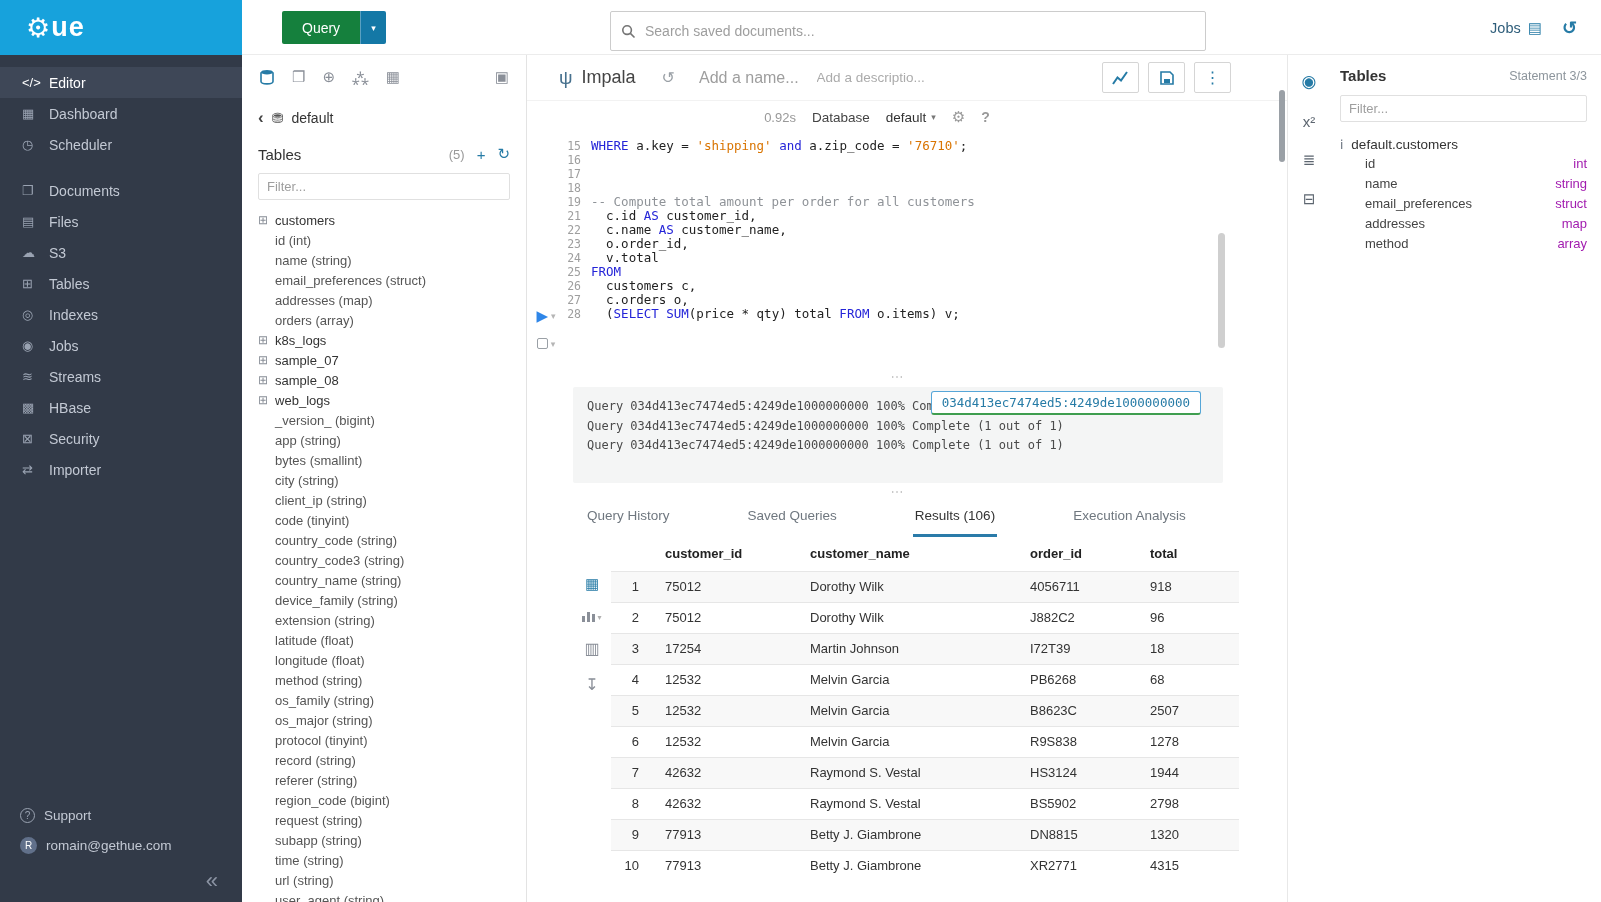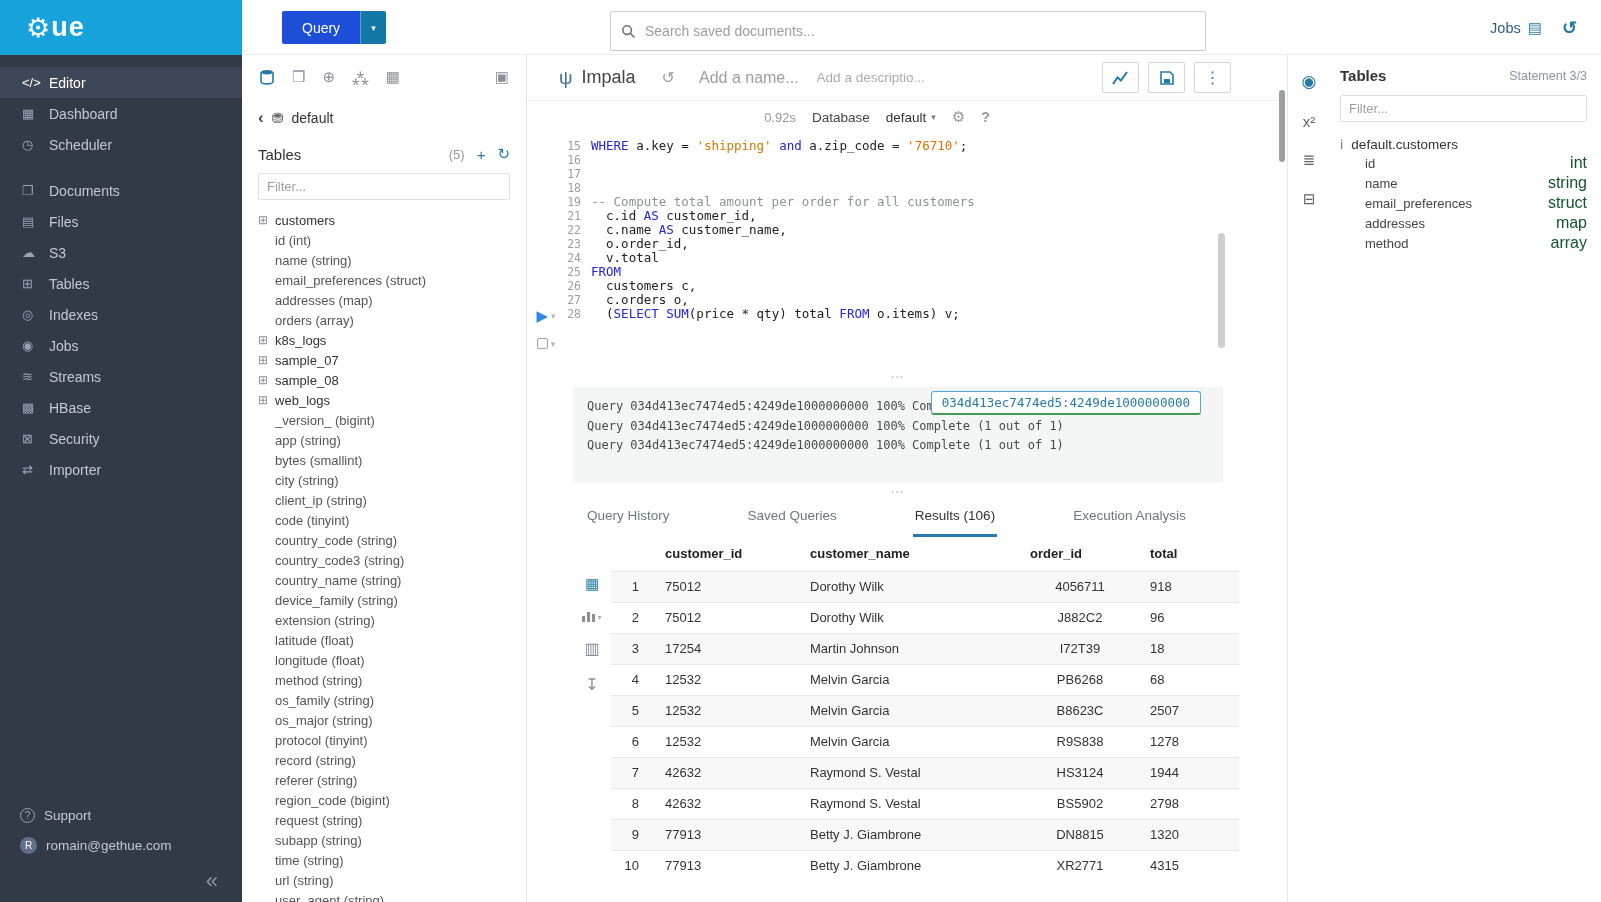--- a/index.html
+++ b/index.html
@@ -24,21 +24,21 @@
   .sb-row { display:flex; align-items:center; height:30px; padding-left:20px; color:#c3c9d4; font-size:13.5px; gap:9px; }
   .q-circle { width:15px; height:15px; border:1px solid #9aa3b2; border-radius:50%; display:inline-flex;
     align-items:center; justify-content:center; font-size:10px; color:#9aa3b2; flex:none; }
   .avatar { width:17px; height:17px; border-radius:50%; background:#61708a; color:#fff; font-size:10px;
     display:inline-flex; align-items:center; justify-content:center; flex:none; }
   .collapse-row { text-align:right; padding-right:24px; color:#8b93a3; font-size:22px; margin-top:8px; }
 
   
   .topbar { position:absolute; left:242px; right:0; top:0; height:55px; background:#fff; border-bottom:1px solid #ececec; }
   .query-group { position:absolute; left:40px; top:11px; display:flex; height:33px; }
-  .query-main { background:#1d4ed8; color:#fff; border:none; font-size:14px; padding:0 20px; border-radius:2px 0 0 2px; }
+  .query-main { background:#15803d; color:#fff; border:none; font-size:14px; padding:0 20px; border-radius:2px 0 0 2px; }
   .query-caret { background:#1478a6; color:#fff; border:none; border-left:1px solid rgba(255,255,255,.3);
     width:26px; border-radius:0 2px 2px 0; font-size:9px; }
   .search-box { position:absolute; left:368px; top:11px; width:596px; height:40px; border:1px solid #ccc;
     border-radius:2px; display:flex; align-items:center; padding:0 10px; }
   .search-box input { border:none; outline:none; flex:1; font-size:14px; margin-left:9px; color:#333; background:transparent; }
   .topbar-right { position:absolute; right:24px; top:0; height:55px; display:flex; align-items:center; gap:20px; }
   .jobs-link { color:#2e5d7a; font-size:14.5px; display:flex; align-items:center; gap:7px; }
   .jobs-queue-glyph { color:#267ba6; font-size:15px; }
   .history-top { color:#267ba6; font-size:18px; font-weight:bold; }
 
@@ -121,39 +121,39 @@
   .rail { width:38px; display:flex; flex-direction:column; align-items:center; gap:17px; padding-top:38px;
     color:#8a8f98; flex:none; }
   .rail .grid-active { color:#267ba6; font-size:15px; }
   .rail-item { display:flex; align-items:flex-end; gap:2px; font-size:14px; }
   .rail-caret { font-size:8px; color:#b0b0b0; }
   .results-table { border-collapse:collapse; align-self:flex-start; width:calc(100% - 86px); }
   .results-table th { font-size:13px; color:#222; text-align:left; font-weight:bold; height:34px; padding:0 10px; }
   .results-table td { font-size:13px; color:#333; height:31px; padding:0 10px; border-top:1px solid #e6e6e6; }
   .results-table tbody tr:nth-child(odd) { background:#f8f8f8; }
   .rn { width:44px; text-align:right; padding-right:16px !important; }
-  .col-cid { width:145px; } .col-cname { width:220px; } .col-oid { width:120px;text-align:center; }
+  .col-cid { width:145px; } .col-cname { width:220px; } .col-oid { width:120px; }
   .main-scrollbar { position:absolute; right:2px; top:35px; width:6px; height:72px; background:#9aa0a6; border-radius:3px; }
 
   
   .right-strip { position:absolute; right:271px; top:55px; width:43px; bottom:0; border-left:1px solid #e8e8e8;
     background:#fff; display:flex; flex-direction:column; align-items:center; padding-top:16px; gap:21px; }
   .strip-ic { color:#5d6670; font-size:15px; }
   .strip-ic.first { color:#267ba6; font-size:17px; }
   .right-panel { position:absolute; right:0; top:55px; width:271px; bottom:0; background:#fff; padding:12px 14px 0 10px; }
   .rp-head { display:flex; align-items:center; }
   .rp-title { font-size:15px; color:#333; font-weight:bold; flex:1; }
   .rp-statement { font-size:12.5px; color:#8d959c; }
   .rp-filter { width:100%; height:27px; border:1px solid #e0e0e0; border-radius:2px; margin-top:11px;
     padding:0 8px; font-size:13px; outline:none; }
   .rp-table-row { display:flex; align-items:center; gap:8px; margin-top:13px; font-size:13.5px; color:#333; }
   .info-ic { color:#6b7480; font-size:13px; }
   .rp-col { display:flex; align-items:center; height:20px; padding-left:25px; }
   .rp-col-name { flex:1; font-size:13px; color:#444; }
-  .rp-col-type { font-size:16px; color:#14532d; }
+  .rp-col-type { font-size:13px; color:#a21caf; }
 </style>
 </head>
 <body>
 
 <aside class="sidebar" data-interactable="false">
   <div class="logo" data-interactable="true">
     <span class="gear-glyph" data-interactable="false">⚙</span>
     <span class="logo-text" data-interactable="false">ue</span>
   </div>
   <nav class="nav" data-interactable="false">

